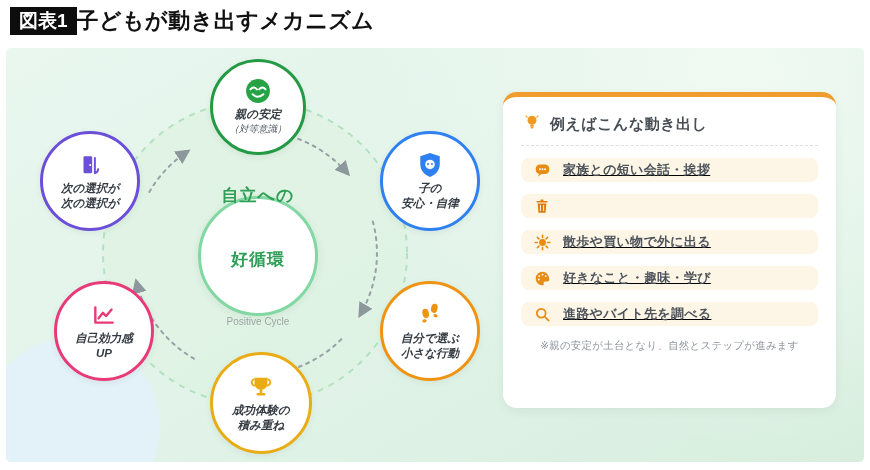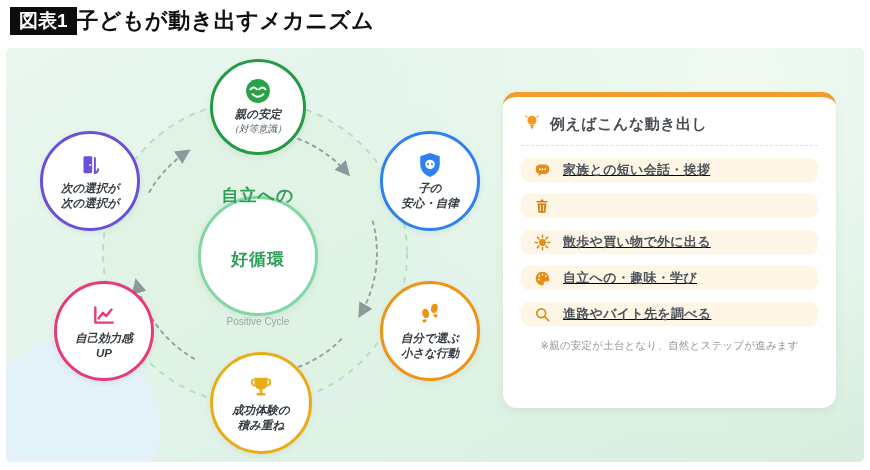--- a/index.html
+++ b/index.html
@@ -225,21 +225,21 @@
       <div class="item">
         <span class="iicon">
           <svg width="17" height="17" viewBox="0 0 20 20">
             <path d="M10,2 C5.6,2 2,5.6 2,10 s3.6,8 8,8 c1.1,0 1.8,-0.9 1.4,-1.9 c-0.5,-1.3 0.4,-2.6 1.8,-2.6 H16 c1.1,0 2,-0.9 2,-2 C18,6 14.4,2 10,2 Z" fill="#e78c15"></path>
             <circle cx="6.2" cy="7.2" r="1.1" fill="#fff"></circle>
               <circle cx="10" cy="5.4" r="1.1" fill="#fff"></circle>
             <circle cx="13.8" cy="7.2" r="1.1" fill="#fff"></circle>
               <circle cx="5.6" cy="11.2" r="1.1" fill="#fff"></circle>
           </svg>
         </span>
-        <span class="lbl">自立への・趣味・学び</span>
+        <span class="lbl">好きなこと・趣味・学び</span>
       </div>
 
       <div class="item">
         <span class="iicon">
           <svg width="17" height="17" viewBox="0 0 20 20" fill="none" stroke="#e78c15" stroke-width="2.1" stroke-linecap="round">
             <circle cx="8.5" cy="8.5" r="5.2"></circle>
               <path d="M12.6,12.6 L17.2,17.2"></path>
           </svg>
         </span>
         <span class="lbl">進路やバイト先を調べる</span>

